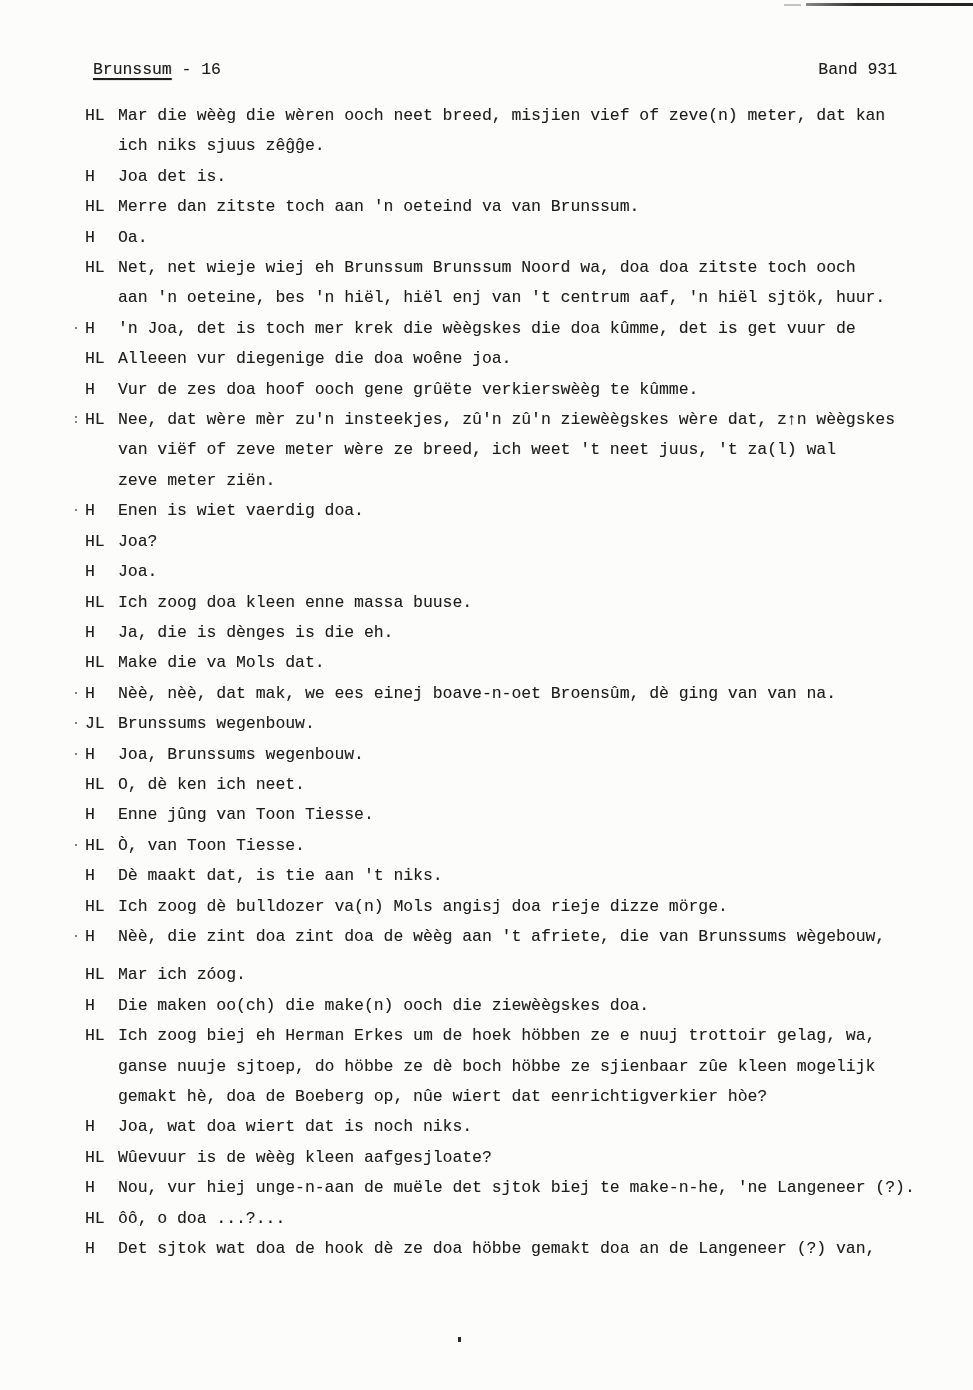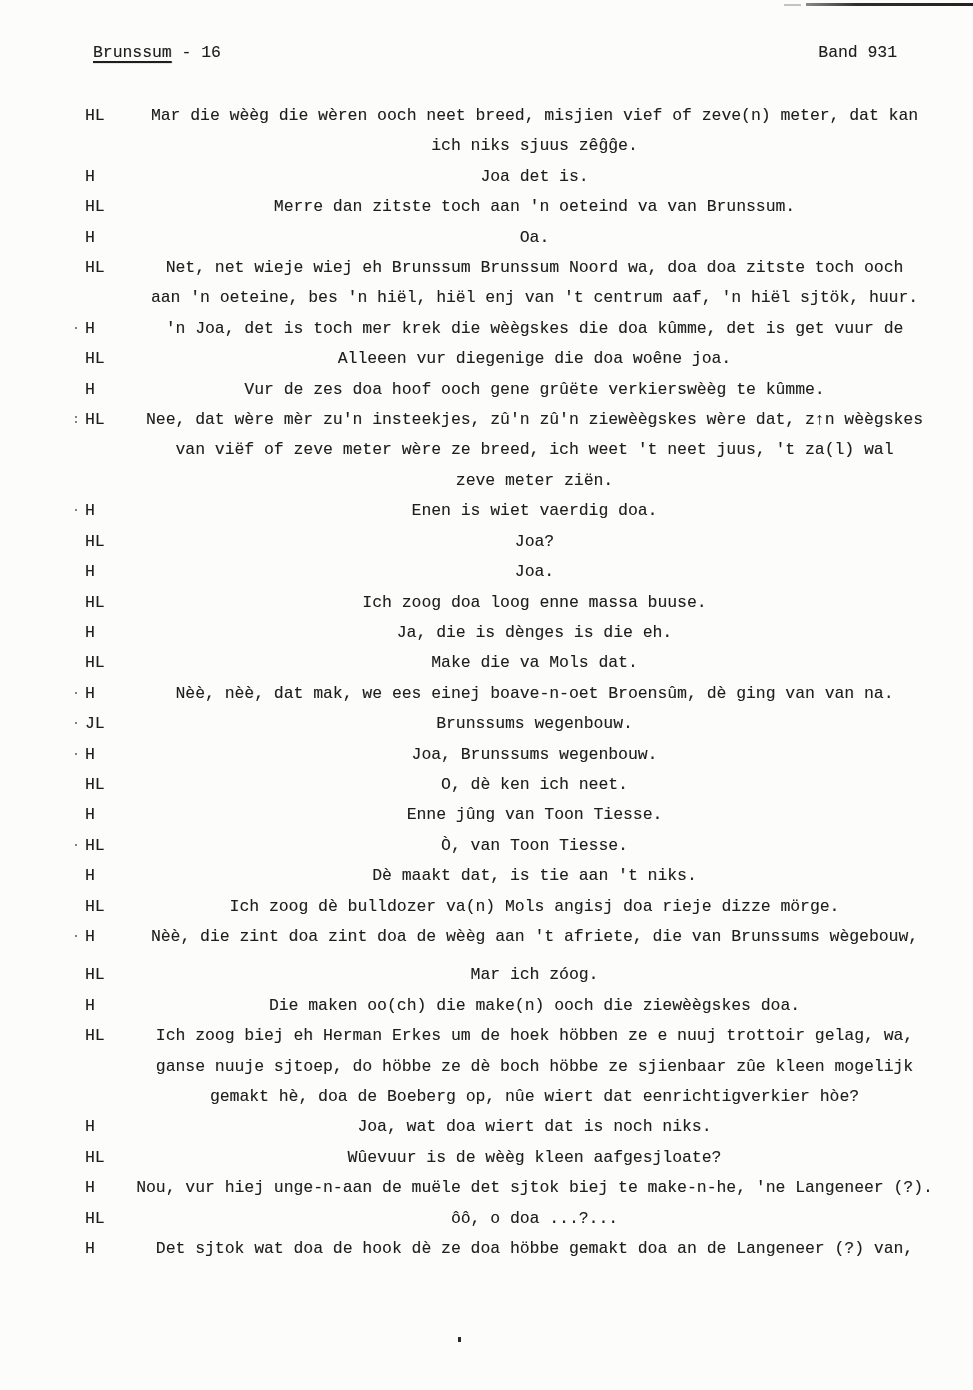--- a/index.html
+++ b/index.html
@@ -21,21 +21,21 @@
   }
   .scan-dash{
     position:absolute;top:4px;left:784px;width:17px;height:2px;
     background:#c2c2c2;
   }
   .speck{
     position:absolute;left:458px;top:1337px;width:3px;height:5px;
     background:#2a2a2a;
   }
   .header{
-    position:absolute;top:42px;left:93px;width:804px;
+    position:absolute;top:59px;left:93px;width:804px;
     display:flex;justify-content:space-between;
     font-size:16.4px;line-height:22px;
     text-shadow:0.3px 0.3px 0 rgba(25,25,25,0.35);
   }
   .doc-title-name{
     text-decoration:underline;
     text-underline-offset:4px;
     text-decoration-thickness:1.5px;
   }
   .transcript{
@@ -48,21 +48,21 @@
     display:flex;
     height:30.42px;line-height:30.42px;
     white-space:pre;
   }
   .line.gap{margin-top:8px;}
   .mark{
     position:absolute;left:-13px;top:0;
     color:#6f6f6f;font-size:13px;
   }
   .speaker{flex:0 0 33px;}
-  .text{flex:1;text-align:center;}
+  .text{flex:1;}
 </style>
 </head>
 <body>
 
 <div class="page">
 
   <div class="scan-line"></div>
   <div class="scan-dash"></div>
   <div class="speck"></div>
 
@@ -150,21 +150,21 @@
     <span class="text">Joa?</span>
   </div>
       <div class="line">
     <span class="mark"></span>
     <span class="speaker">H</span>
     <span class="text">Joa.</span>
   </div>
       <div class="line">
     <span class="mark"></span>
     <span class="speaker">HL</span>
-    <span class="text">Ich zoog doa loog enne massa buuse.</span>
+    <span class="text">Ich zoog doa kleen enne massa buuse.</span>
   </div>
       <div class="line">
     <span class="mark"></span>
     <span class="speaker">H</span>
     <span class="text">Ja, die is dènges is die eh.</span>
   </div>
       <div class="line">
     <span class="mark"></span>
     <span class="speaker">HL</span>
     <span class="text">Make die va Mols dat.</span>

